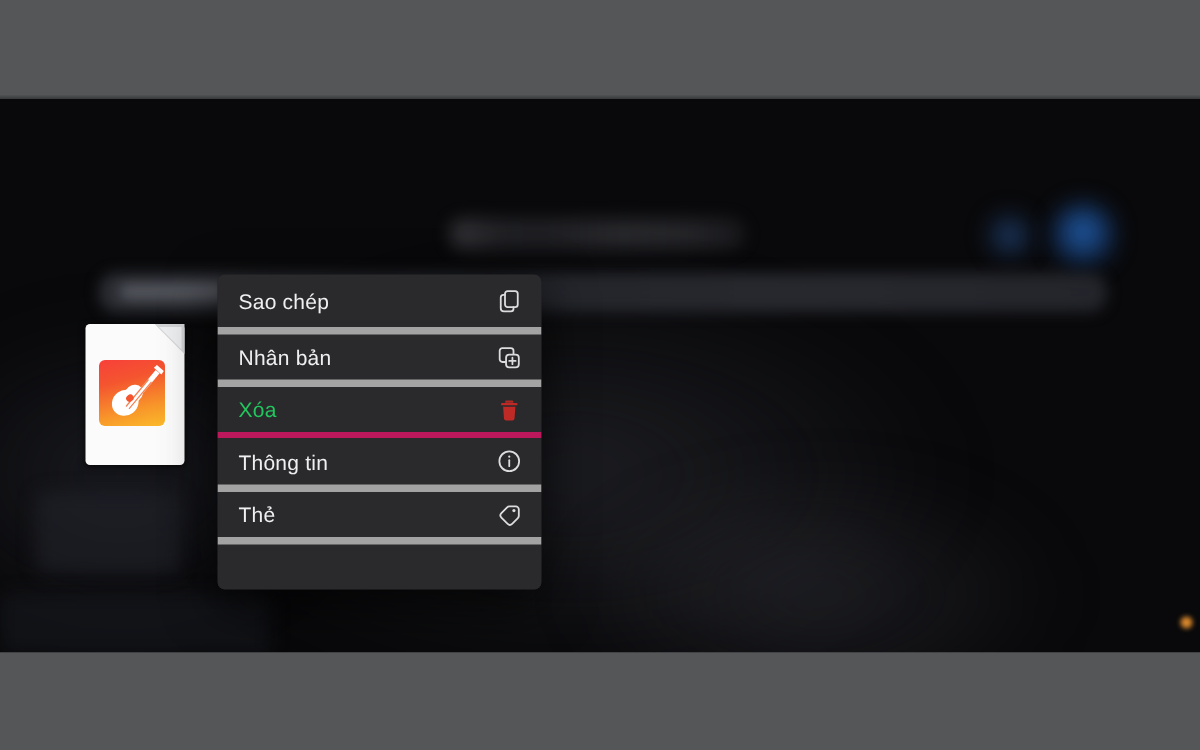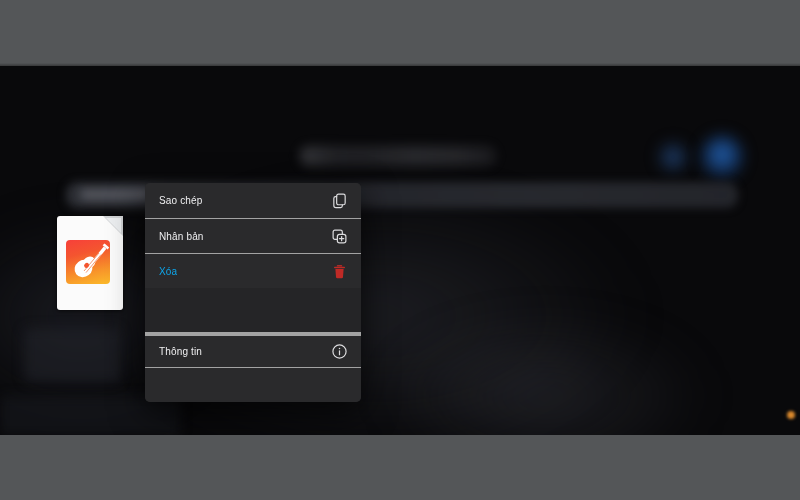--- a/index.html
+++ b/index.html
@@ -195,29 +195,29 @@
   .menu-row {
     position: relative;
     display: flex;
     align-items: center;
     justify-content: space-between;
     height: 35px;
     padding: 0 13px 0 14px;
     background: #2a2a2c;
     box-sizing: border-box;
   }
-  .menu-row + .menu-row { border-top: 1px solid #a3a3a3; }
-  .menu-row.group-start { border-top: 4px solid #a3a3a3; margin-top: 44px; }
+  .menu-row + .menu-row { border-top: 5px solid #a3a3a3; }
+  .menu-row.group-start { border-top: 4px solid #be185d; }
   .menu-label {
-    font-size: 10px;
+    font-size: 14px;
     color: #efeff1;
     letter-spacing: .15px;
     white-space: nowrap;
   }
-  .menu-row.destructive .menu-label { color: #0ea5e9; }
+  .menu-row.destructive .menu-label { color: #22c55e; }
   .menu-icon {
     width: 17px;
     height: 17px;
     flex: 0 0 auto;
     color: #dcdcde;
     display: flex;
     align-items: center;
     justify-content: center;
   }
   .menu-row.destructive .menu-icon { color: #bf2a26; }
@@ -309,20 +309,29 @@
         <span class="menu-label">Thông tin</span>
         <span class="menu-icon">
           <svg viewBox="0 0 24 24" fill="none" stroke="currentColor" stroke-width="1.7" stroke-linecap="round" stroke-linejoin="round">
             <circle cx="12" cy="12" r="9.3"></circle>
             <line x1="12" y1="11" x2="12" y2="16.6"></line>
             <circle cx="12" cy="7.7" r="1.05" fill="currentColor" stroke="none"></circle>
           </svg>
         </span>
       </div>
 
+      <div class="menu-row">
+        <span class="menu-label">Thẻ</span>
+        <span class="menu-icon">
+          <svg viewBox="0 0 24 24" fill="none" stroke="currentColor" stroke-width="1.7" stroke-linecap="round" stroke-linejoin="round">
+            <path d="M21 12.6a3 3 0 0 1-.9 2.1l-5.4 5.4a3 3 0 0 1-4.2 0l-5.9-5.9a3 3 0 0 1 0-4.2l5.4-5.4a3 3 0 0 1 2.1-.9h6a2.9 2.9 0 0 1 2.9 2.9z"></path>
+            <circle cx="16.4" cy="7.6" r="1.5" fill="currentColor" stroke="none"></circle>
+          </svg>
+        </span>
+      </div>
 
 
       <div class="menu-row">
         
         
       </div>
 
     </div>
 
   </div>

